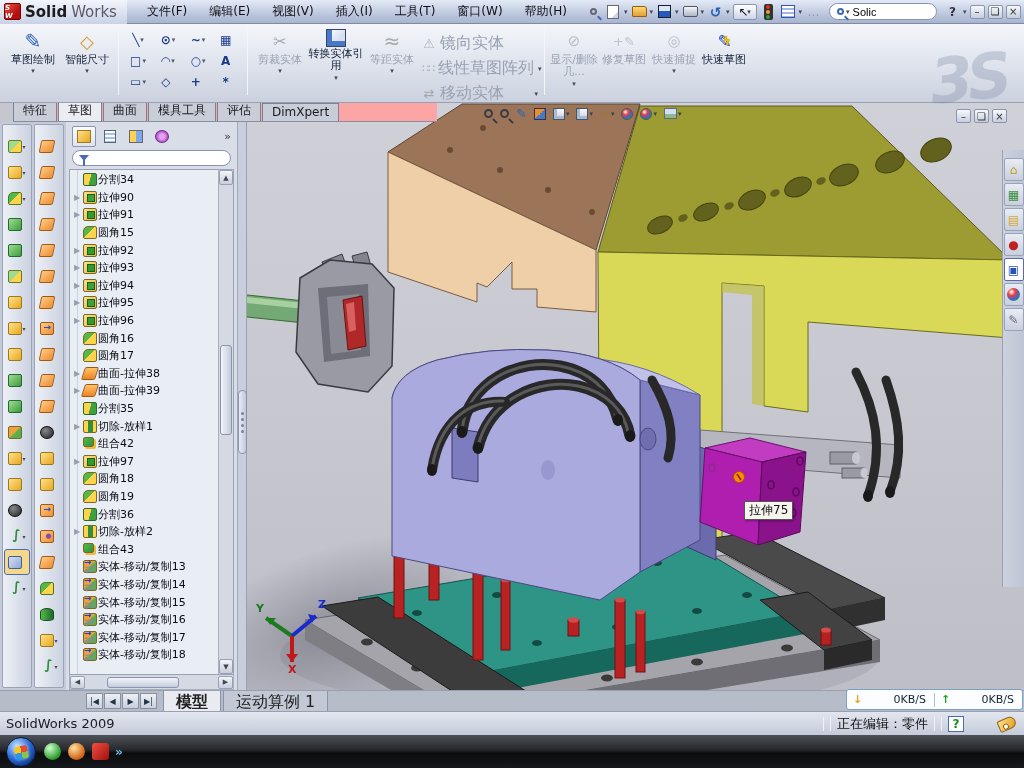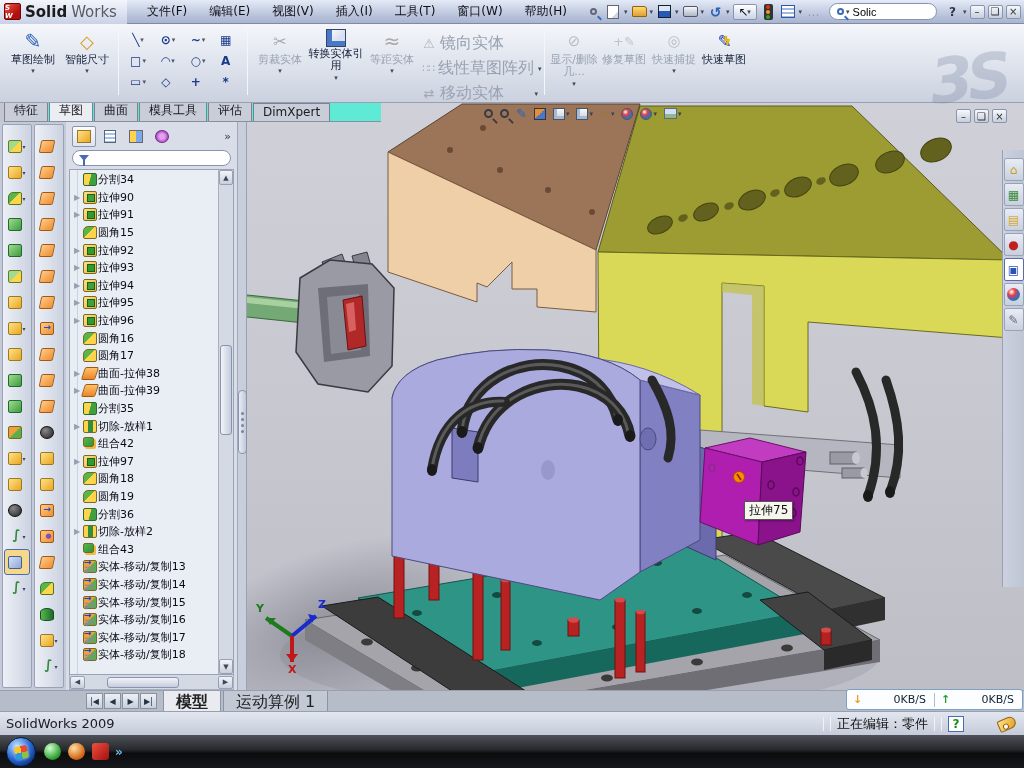--- a/index.html
+++ b/index.html
@@ -54,21 +54,21 @@
 #sketch-grid{display:grid;grid-template-columns:repeat(4,30px);grid-auto-rows:21px;margin-top:2px}
 .sg{display:flex;align-items:center;justify-content:center;gap:1px}
 .sg i{font-style:normal;font-size:12px;color:#1A3A8A;font-weight:bold}
 .sg em{font-style:normal;font-size:7px;color:#556}
 #stack{display:flex;flex-direction:column;gap:4px;margin:6px 2px 0 2px;width:116px}
 .srow{display:flex;align-items:center;gap:4px}
 .srow .cap{font-size:16px;color:#9AA2B2;white-space:nowrap}
 .srow .sic{width:14px;text-align:center;filter:grayscale(1);opacity:.6}
 .srow .cdd{margin-left:auto;margin-top:0}
 
-#tabstrip{position:absolute;left:4px;top:103px;width:377px;height:19px;background:#5eead4;display:flex;align-items:flex-end;z-index:25;border-bottom:1px solid #88909F}
+#tabstrip{position:absolute;left:13px;top:103px;width:424px;height:19px;background:#fca5a5;display:flex;align-items:flex-end;z-index:25;border-bottom:1px solid #88909F}
 .rtab{padding:1px 9px 2px;margin:1px 1px 0 0;font-size:12px;background:#C8CDD8;border:1px solid #798294;border-bottom:none;color:#1a1a22;white-space:nowrap}
 .rtab.active{background:#EBEDF2;font-weight:normal;padding-top:2px}
 
 #lefttools{position:absolute;left:0;top:122px;width:66px;height:568px;background:#C4CAD8;display:flex;gap:2px;padding:2px;z-index:20}
 .ltcol{width:30px;background:linear-gradient(90deg,#EDF0F6,#CBD2E0);border:1px solid #9AA2B6;border-radius:2px;display:flex;flex-direction:column;align-items:center;padding-top:8px}
 .lt{width:26px;height:26px;display:flex;align-items:center;justify-content:center;gap:1px}
 .lt.pressed{background:#F5D88A;border:1px solid #4A6AB8;border-radius:3px}
 .lti{width:14px;height:13px;border-radius:2px;position:relative;flex:none}
 .lt .tdd{font-size:6px}
 .k-y{background:linear-gradient(135deg,#FFE089,#E8A820);border:1px solid #9A7A20}

